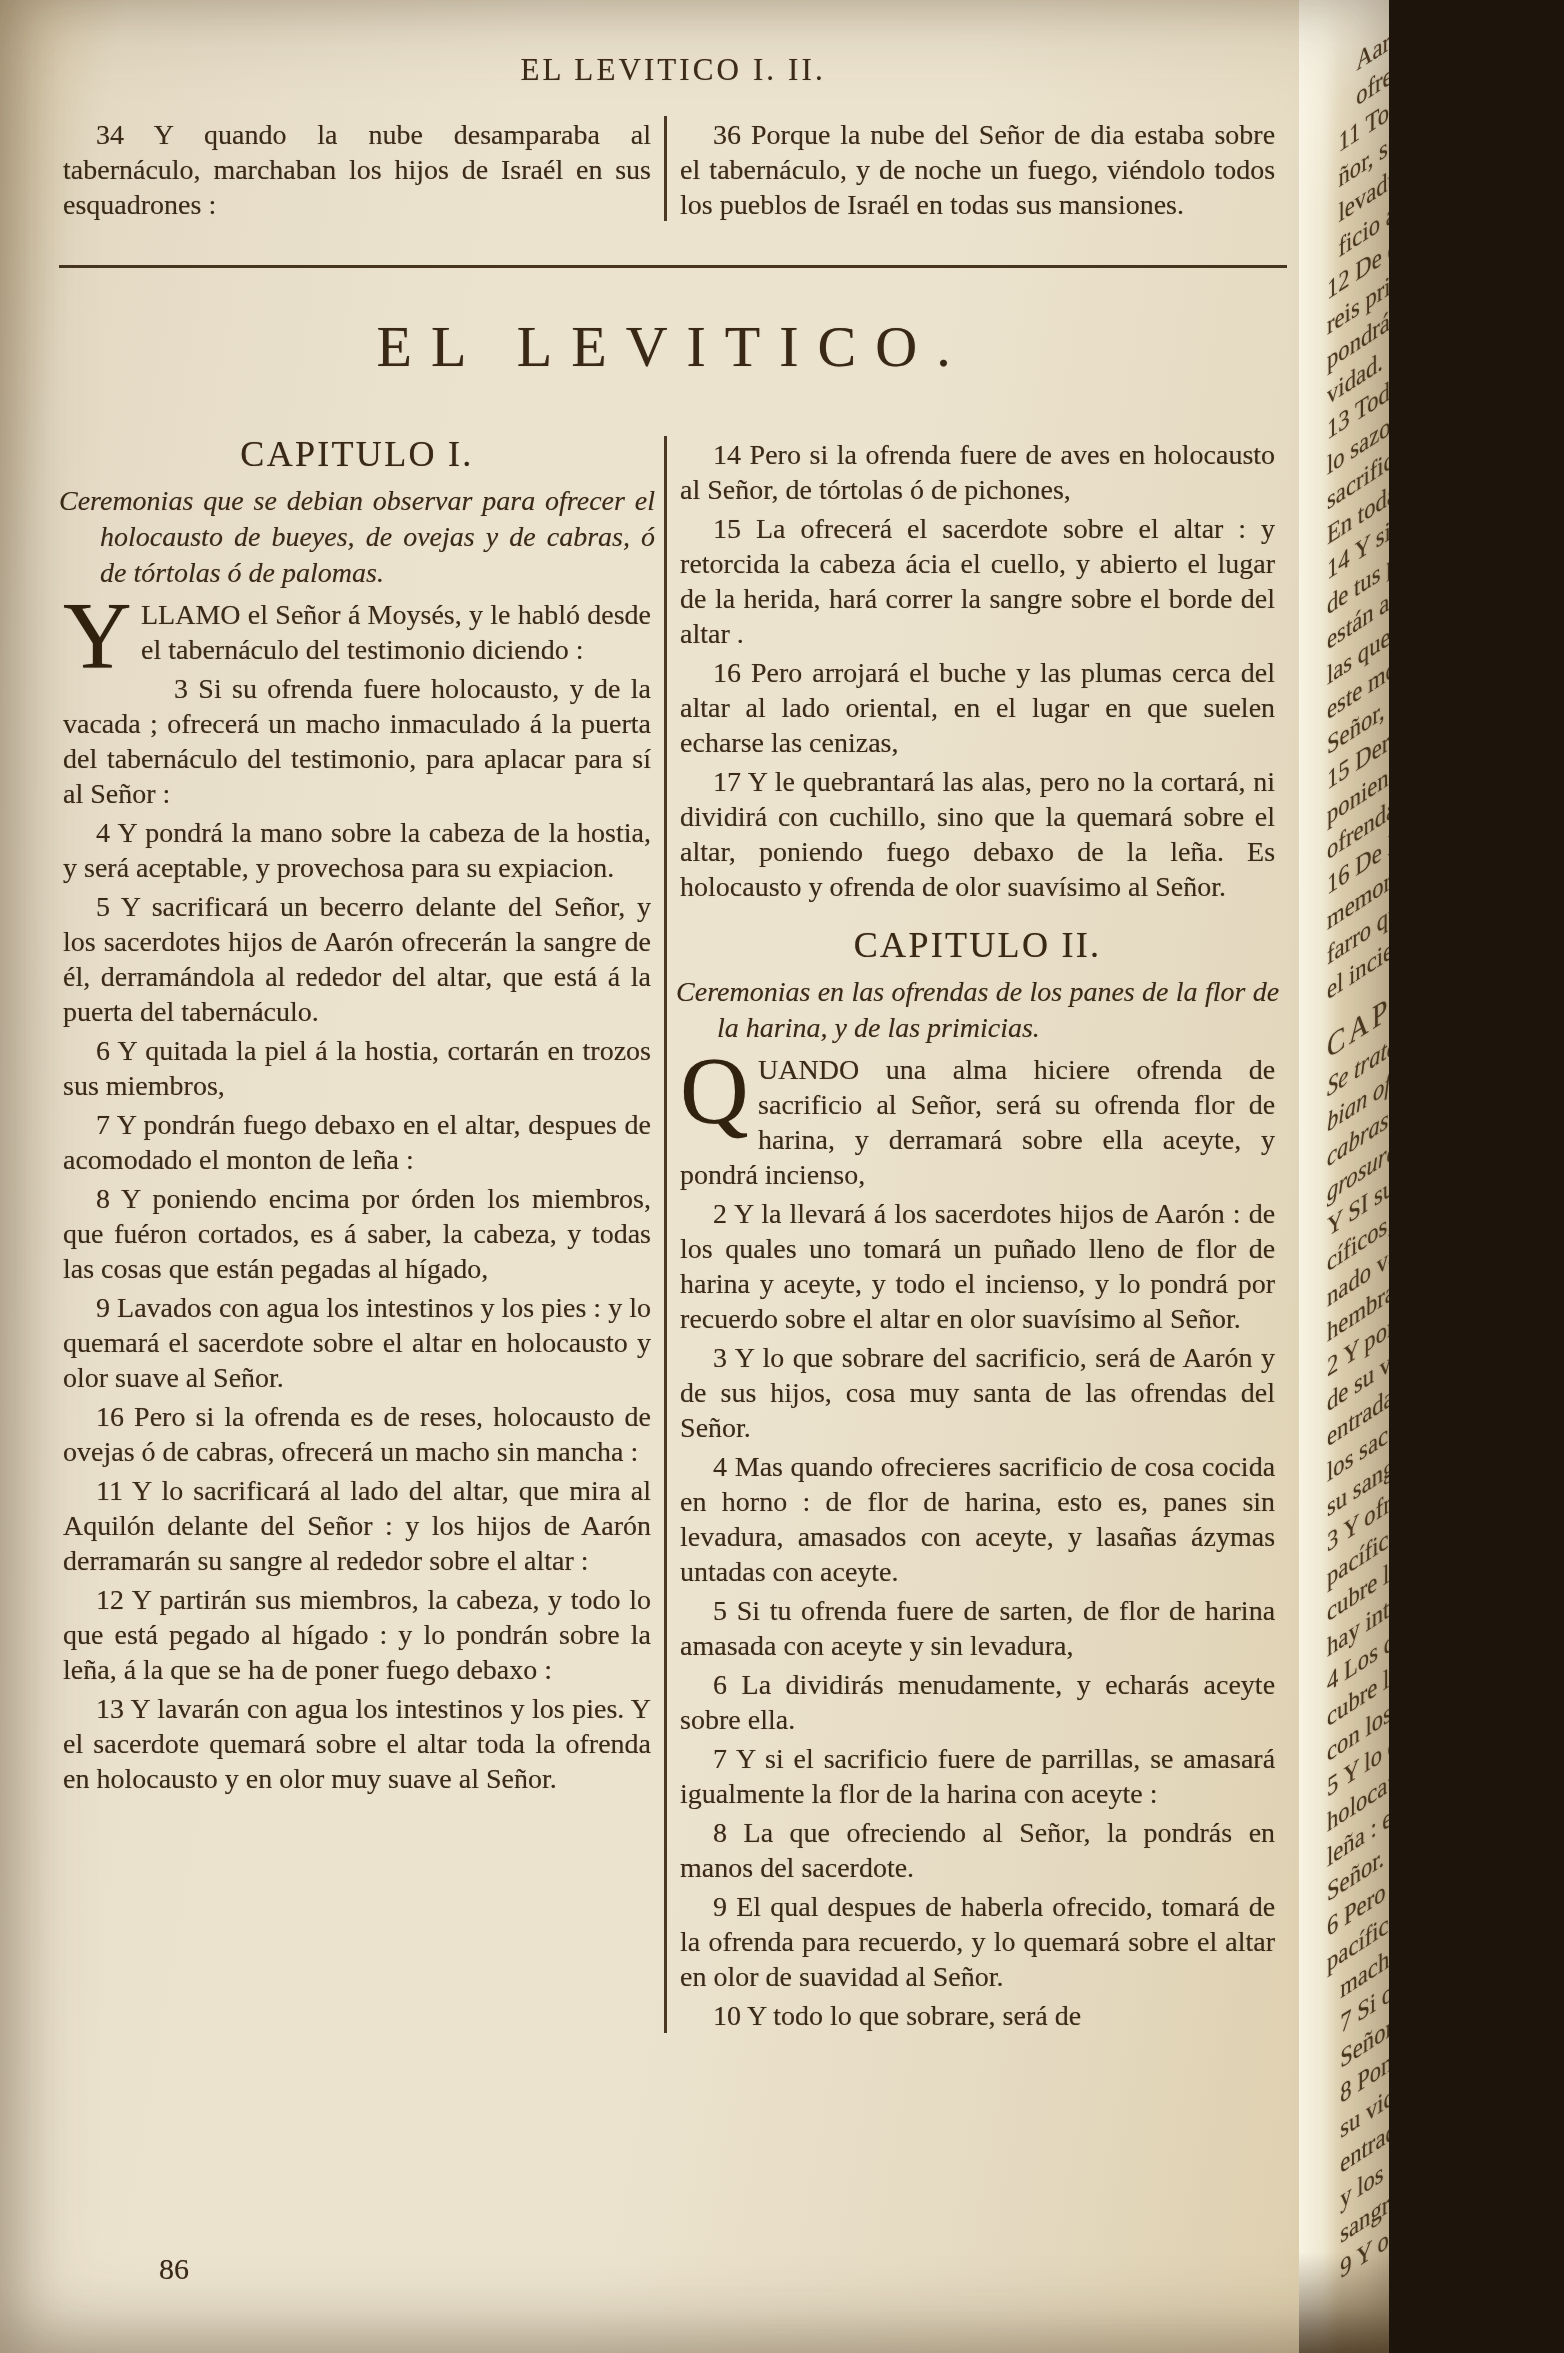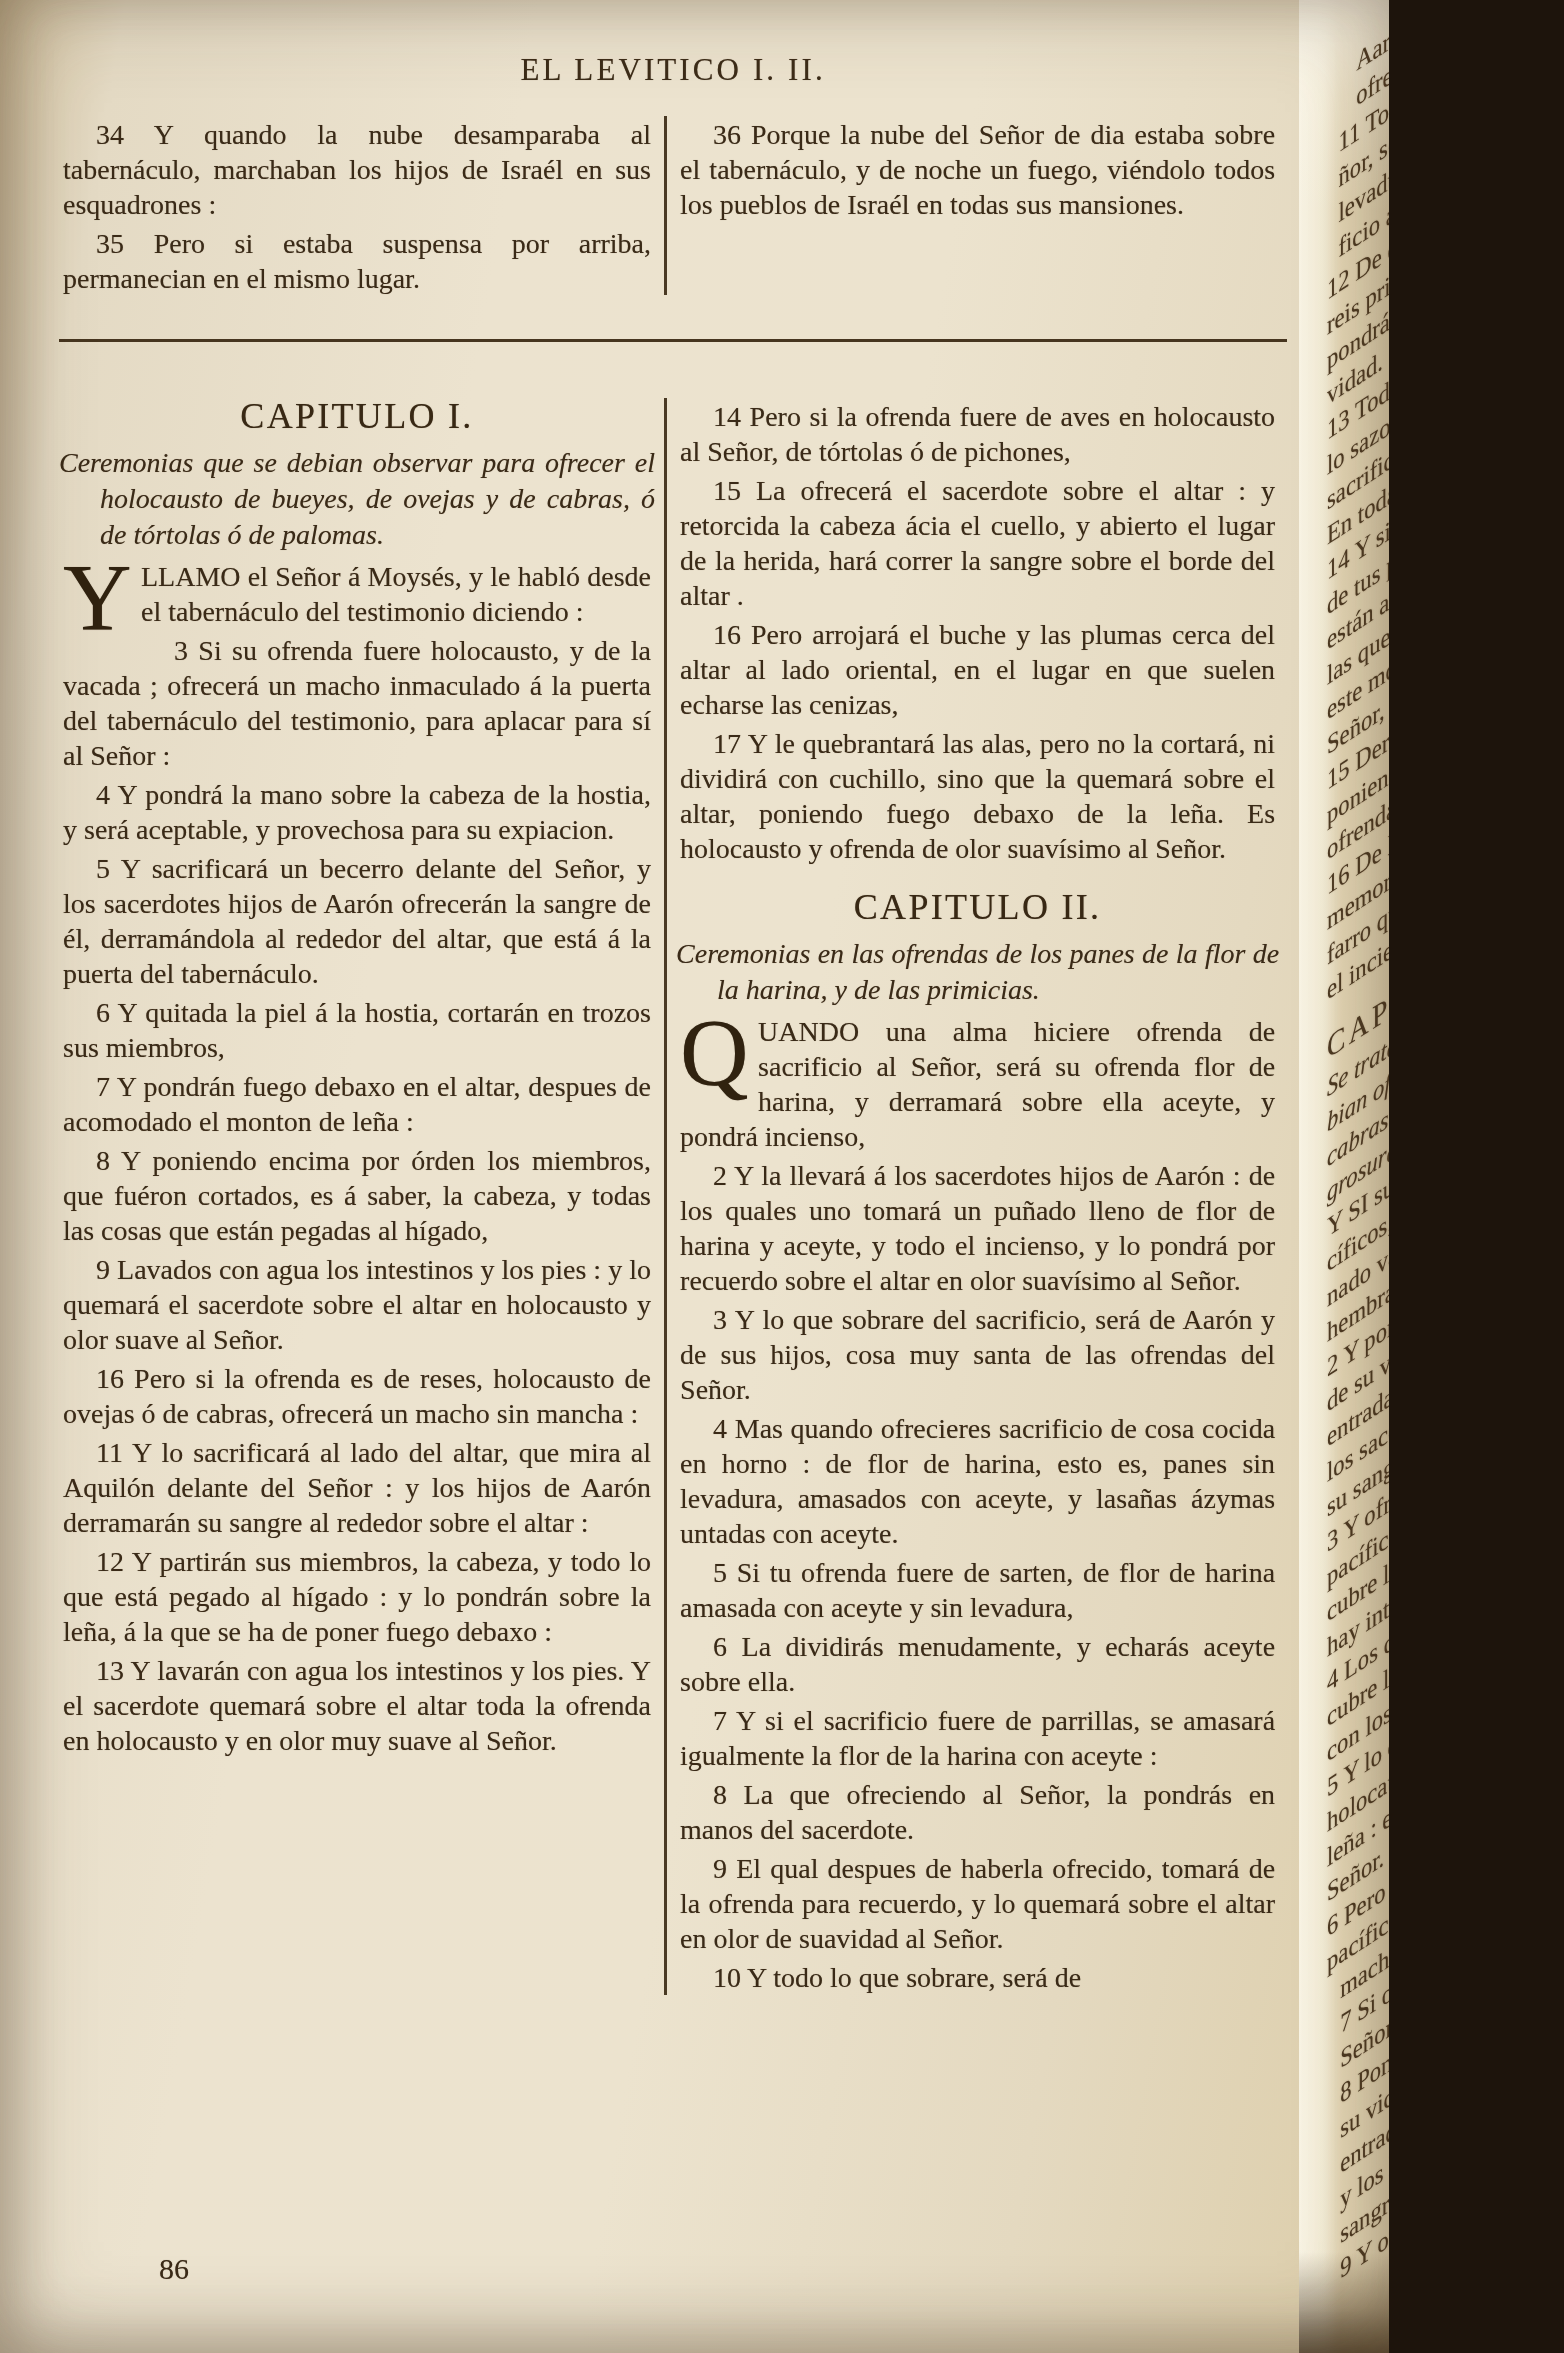--- a/index.html
+++ b/index.html
@@ -93,30 +93,30 @@
 <div class="photo">
 
   <div class="main-page">
     <div class="content">
 
       <div class="running-head">EL LEVITICO I. II.</div>
 
       <div class="top-section">
         <div class="col-l">
             <p class="verse">34 Y quando la nube desamparaba al tabernáculo, marchaban los hijos de Israél en sus esquadrones :</p>
-            <p class="verse">35 Pero si estaba suspensa por arriba, permanecian en el mismo lugar.</p>
           </div>
         <div class="vdiv"></div>
         <div class="col-r">
             <p class="verse">36 Porque la nube del Señor de dia estaba sobre el tabernáculo, y de noche un fuego, viéndolo todos los pueblos de Israél en todas sus mansiones.</p>
           </div>
       </div>
 
       <div class="hrule"></div>
 
+      <h1 class="book-title">EL LEVITICO.</h1>
 
       <div class="main-section">
 
         <div class="col-l">
           <h2 class="chap">CAPITULO I.</h2>
           <p class="summary">Ceremonias que se debian observar para ofrecer el holocausto de bueyes, de ovejas y de cabras, ó de tórtolas ó de palomas.</p>
           <p class="verse first">
             <span class="dropcap">Y</span><span>LLAMO el Señor á Moysés, y le habló desde el tabernáculo del testimonio diciendo :</span>
           </p>
           <div>

